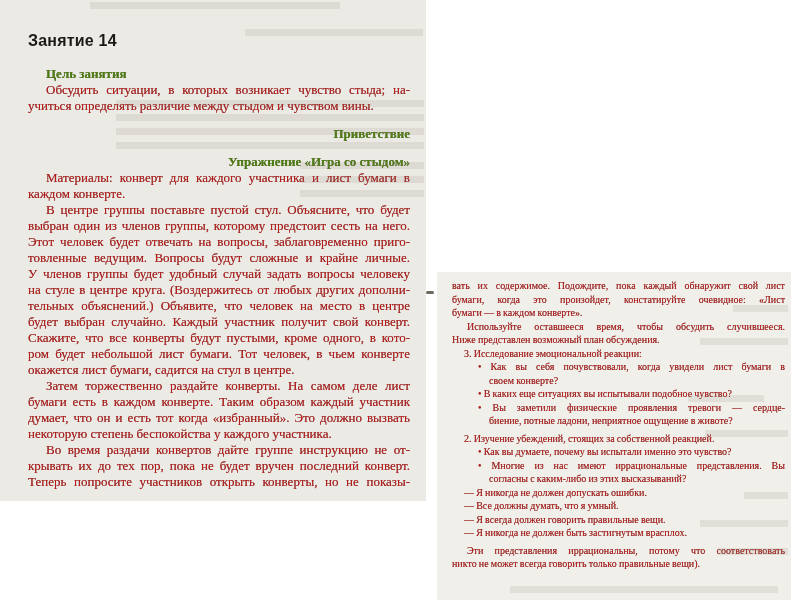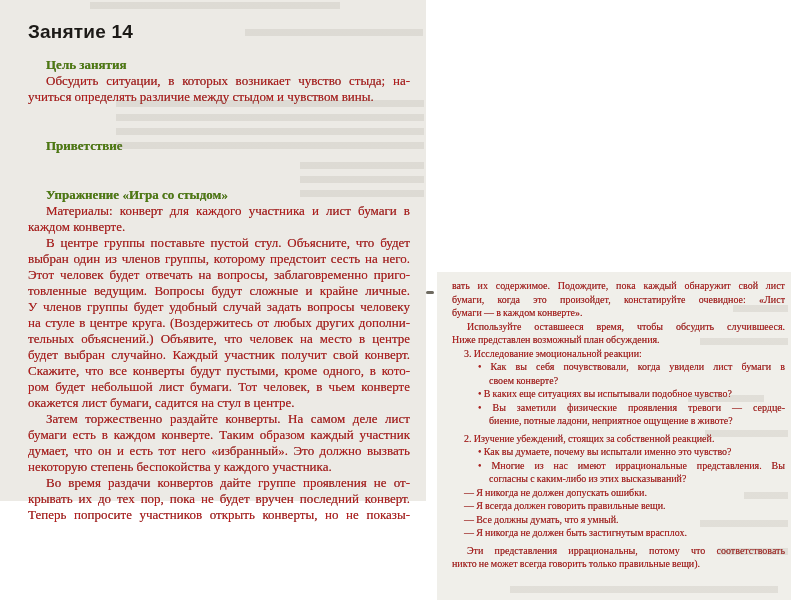--- a/index.html
+++ b/index.html
@@ -14,35 +14,35 @@
     background:#eceae5;
     padding:14px 16px 0 28px;
   }
   .page-right{
     left:437px;top:272px;width:354px;height:328px;
     background:#f0efea;
     padding:7px 6px 0 15px;
   }
   .doc-title{
     font-family:"Liberation Sans", sans-serif;
-    font-weight:bold;font-size:19px;line-height:22px;
-    color:#1c1a17;margin:7px 0 14px 0;letter-spacing:.2px;
+    font-weight:bold;font-size:16px;line-height:22px;
+    color:#1c1a17;margin:16px 0 14px 0;letter-spacing:.2px;
   }
   .line{
     display:block;color:#b91c1c;
     text-shadow:0 0 .4px rgba(52,47,40,.65);
     white-space:normal;overflow:hidden;
   }
   .page-left .line{font-size:13px;line-height:16px;height:16px;width:382px;}
   .page-right .line{font-size:10px;line-height:13.5px;height:13.5px;width:333px;word-spacing:-.3px;}
   .b{font-weight:bold;color:#4d7c0f;}
   .ind{text-indent:18px;}
   .page-right .ind{text-indent:15px;}
   .j{text-align:justify;text-align-last:justify;}
-  .page-left .g{margin-top:33px;}
+  .page-left .g{margin-top:12px;text-align:right;}
   .page-right .g{margin-top:4px;}
   .n{padding-left:12px;box-sizing:border-box;}
   .bu{padding-left:26px;box-sizing:border-box;}
   .bc{padding-left:37px;box-sizing:border-box;}
   .da{padding-left:12px;box-sizing:border-box;}
   
   .bleed{
     position:absolute;opacity:.5;filter:blur(.7px);pointer-events:none;
     background:repeating-linear-gradient(
       to bottom,
@@ -73,23 +73,23 @@
       <div class="line j">товленные ведущим. Вопросы будут сложные и крайне личные.</div>
       <div class="line j">У членов группы будет удобный случай задать вопросы человеку</div>
       <div class="line j">на стуле в центре круга. (Воздержитесь от любых других дополни-</div>
       <div class="line j">тельных объяснений.) Объявите, что человек на место в центре</div>
       <div class="line j">будет выбран случайно. Каждый участник получит свой конверт.</div>
       <div class="line j">Скажите, что все конверты будут пустыми, кроме одного, в кото-</div>
       <div class="line j">ром будет небольшой лист бумаги. Тот человек, в чьем конверте</div>
       <div class="line">окажется лист бумаги, садится на стул в центре.</div>
       <div class="line ind j">Затем торжественно раздайте конверты. На самом деле лист</div>
       <div class="line j">бумаги есть в каждом конверте. Таким образом каждый участник</div>
-      <div class="line j">думает, что он и есть тот него «избранный». Это должно вызвать</div>
+      <div class="line j">думает, что он и есть тот когда «избранный». Это должно вызвать</div>
       <div class="line">некоторую степень беспокойства у каждого участника.</div>
-      <div class="line ind j">Во время раздачи конвертов дайте группе проявления не от-</div>
+      <div class="line ind j">Во время раздачи конвертов дайте группе инструкцию не от-</div>
       <div class="line j">крывать их до тех пор, пока не будет вручен последний конверт.</div>
       <div class="line j">Теперь попросите участников открыть конверты, но не показы-</div>
     </div>
 </div>
 
 <div class="bleed" style="left:90px;top:2px;width:250px;height:10px;"></div>
 <div class="bleed" style="left:245px;top:29px;width:178px;height:11px;"></div>
 <div class="bleed" style="left:116px;top:100px;width:308px;height:56px;"></div>
 <div class="bleed" style="left:300px;top:162px;width:124px;height:42px;"></div>
 
@@ -104,22 +104,22 @@
       <div class="line bu j">• Как вы себя почувствовали, когда увидели лист бумаги в</div>
       <div class="line bc">своем конверте?</div>
       <div class="line bu">• В каких еще ситуациях вы испытывали подобное чувство?</div>
       <div class="line bu j">• Вы заметили физические проявления тревоги — сердце-</div>
       <div class="line bc">биение, потные ладони, неприятное ощущение в животе?</div>
       <div class="line n g">2. Изучение убеждений, стоящих за собственной реакцией.</div>
       <div class="line bu">• Как вы думаете, почему вы испытали именно это чувство?</div>
       <div class="line bu j">• Многие из нас имеют иррациональные представления. Вы</div>
       <div class="line bc">согласны с каким-либо из этих высказываний?</div>
       <div class="line da">— Я никогда не должен допускать ошибки.</div>
+      <div class="line da">— Все должны думать, что я умный.</div>
       <div class="line da">— Я всегда должен говорить правильные вещи.</div>
-      <div class="line da">— Все должны думать, что я умный.</div>
       <div class="line da">— Я никогда не должен быть застигнутым врасплох.</div>
       <div class="line ind j g">Эти представления иррациональны, потому что соответствовать</div>
       <div class="line">никто не может всегда говорить только правильные вещи).</div>
     </div>
 </div>
 
 <div class="bleed" style="left:733px;top:305px;width:55px;height:11px;"></div>
 <div class="bleed" style="left:700px;top:338px;width:88px;height:11px;"></div>
 <div class="bleed" style="left:688px;top:395px;width:76px;height:12px;"></div>
 <div class="bleed" style="left:705px;top:430px;width:83px;height:11px;"></div>

